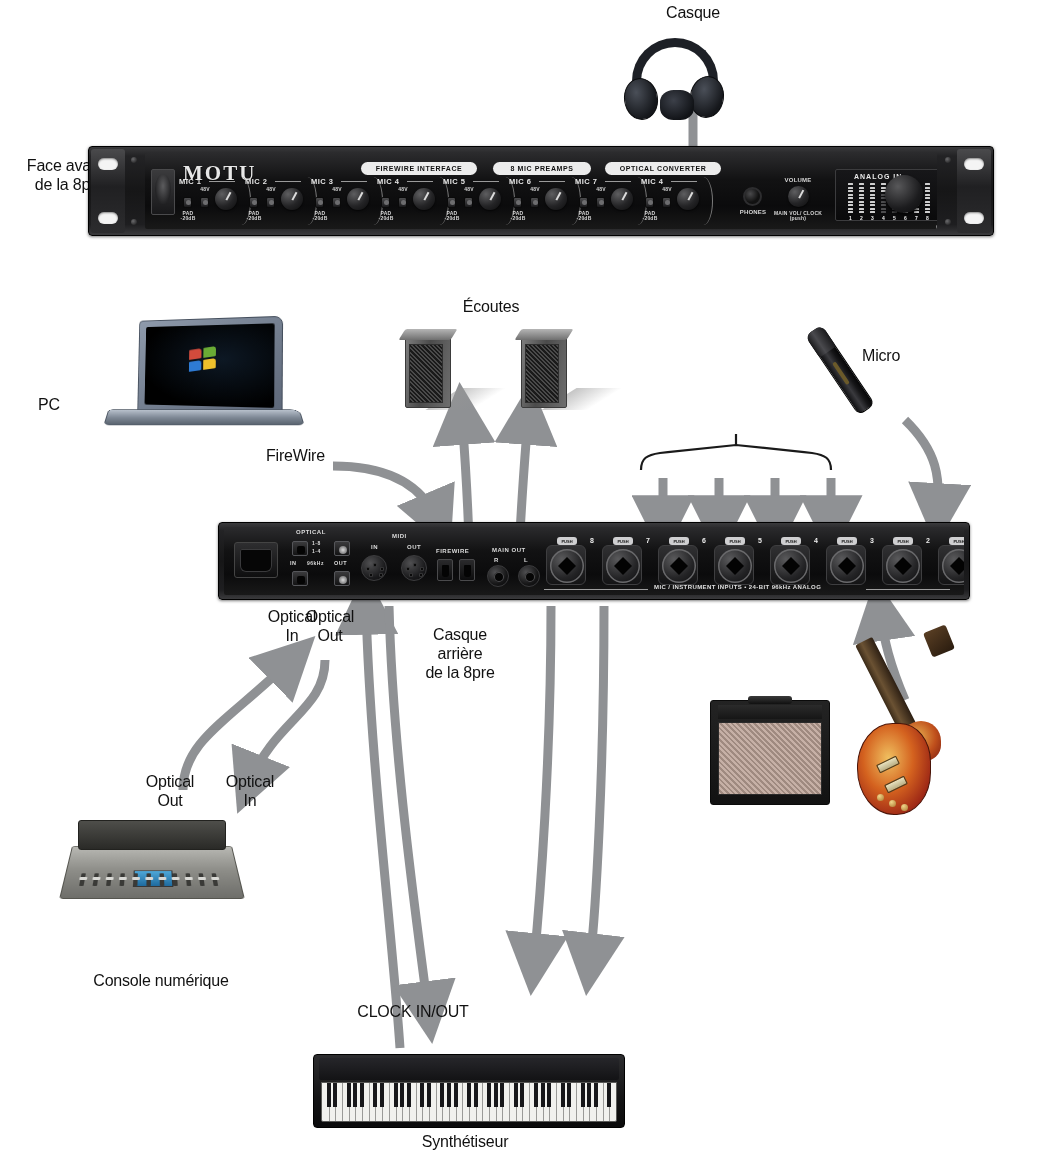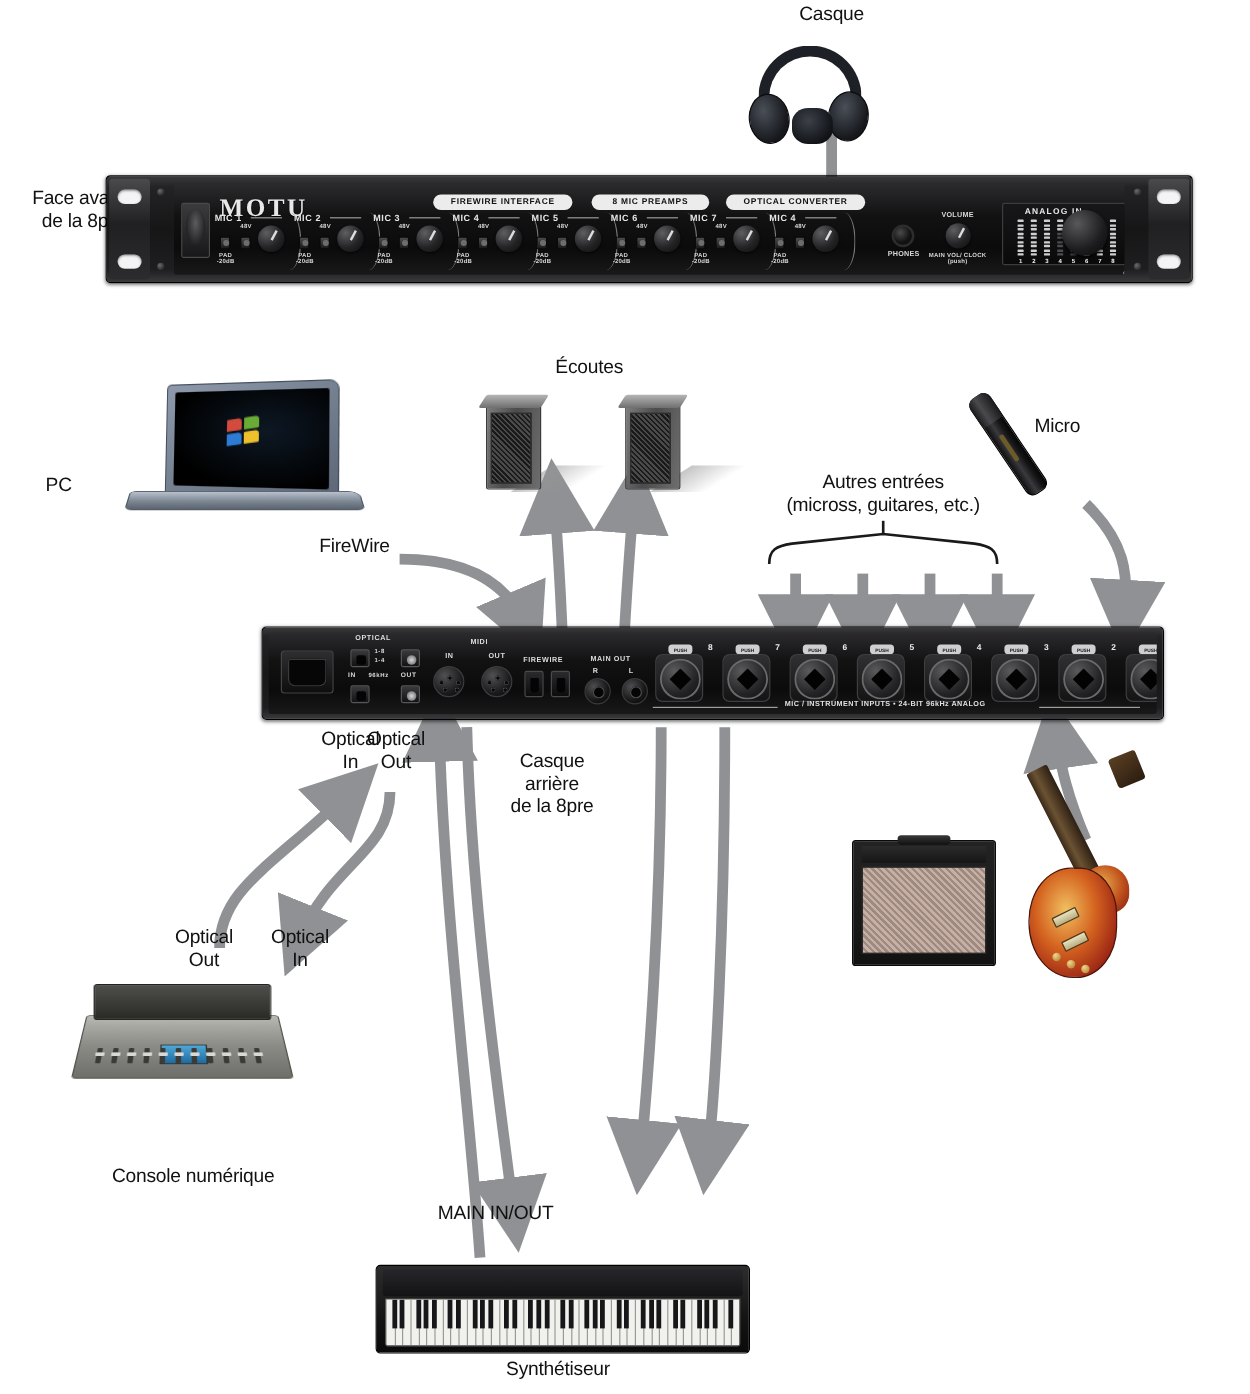--- a/index.html
+++ b/index.html
@@ -723,22 +723,20 @@
 
   <div class="lbl" style="left:862px; top:347px;">Micro</div>
   <div class="device" style="left:795px; top:332px; width:120px; height:110px;">
     <div style="position:absolute; left:10px; top:4px; width:20px; height:100px; transform:rotate(-34deg); transform-origin:top left;">
       <div class="mic-body" style="left:0; top:0;"></div>
       <div class="mic-grille"></div>
       <div style="position:absolute; left:7px; top:38px; width:4px; height:26px; background:#6b5a2a; border-radius:2px;"></div>
     </div>
   </div>
 
-  <div class="lbl c" style="left:736px; top:394px;"><span>Autres entrées
-(micross, guitares, etc.)</span></div>
 
   <div class="lbl" style="left:266px; top:447px;">FireWire</div>
 
   <div class="rack" style="left:218px; top:522px; width:752px; height:78px;">
     <div class="faceplate" style="left:5px; top:4px; right:5px; bottom:4px;">
 
       <div class="iec" style="left:10px; top:15px; width:44px; height:36px;"></div>
 
       <div class="rear-sm" style="left:72px; top:2px;">OPTICAL</div>
       <div class="tos" style="left:68px; top:14px;"></div>
@@ -860,21 +858,21 @@
       <div class="fader" style="left:86px; top:40px;"></div>
       <div class="fader" style="left:98px; top:40px;"></div>
       <div class="fader" style="left:110px; top:40px;"></div>
       <div class="fader" style="left:122px; top:40px;"></div>
       <div class="fader" style="left:134px; top:40px;"></div>
     </div>
     <div class="meterbr"></div>
   </div>
   <div class="lbl c" style="left:161px; top:972px;">Console numérique</div>
 
-  <div class="lbl c" style="left:413px; top:1003px;">MAIN IN/OUT</div>
+  <div class="lbl c" style="left:413px; top:1003px;">CLOCK IN/OUT</div>
 
   <div class="synth" style="left:313px; top:1054px;">
     <div class="shell"></div>
     <div class="top"></div>
     <div class="keys" id="synth-keys">
         <div class="wk" style="left: 6.68182px;"></div>
         <div class="wk" style="left: 13.3636px;"></div>
         <div class="wk" style="left: 20.0455px;"></div>
         <div class="wk" style="left: 26.7273px;"></div>
         <div class="wk" style="left: 33.4091px;"></div>

